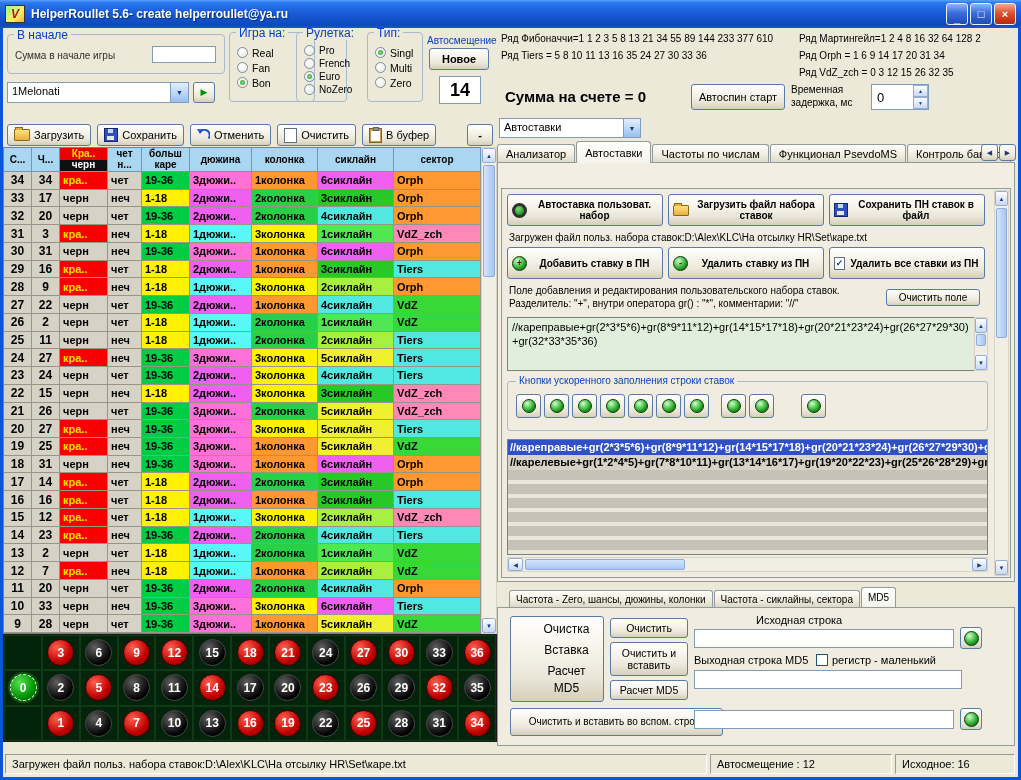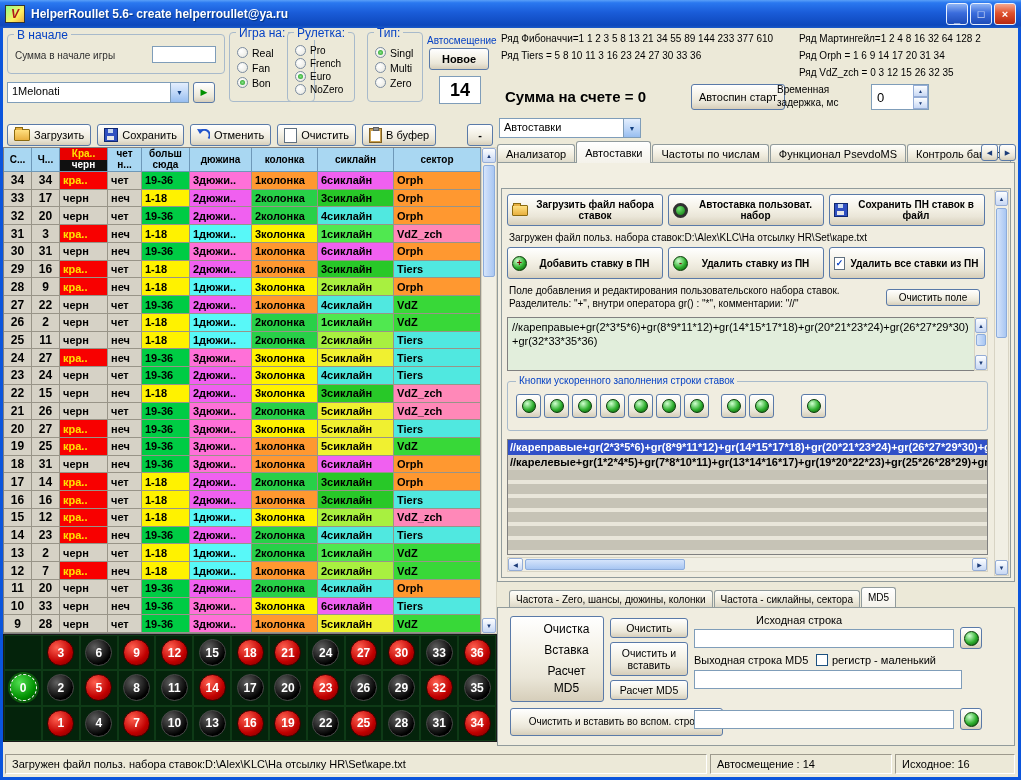--- a/index.html
+++ b/index.html
@@ -78,21 +78,21 @@
     border:1px solid #063A06;display:inline-flex;align-items:center;justify-content:center;box-sizing:content-box;}
   .chip-glyph{font-size:9px;color:#7A0000;font-weight:700;line-height:1;}
   .play-g{color:#009000;font-size:9px;line-height:1;}
   
   .g-start{left:4px;top:6px;width:218px;height:40px;padding:0;}
   .sum-label{position:absolute;left:7px;top:15px;font-size:10px;color:#303030;}
   .sum-input{position:absolute;right:8px;top:11px;width:64px;height:17px;}
   .profile{left:4px;top:54px;width:182px;height:21px;}
   .play-btn{position:absolute;left:190px;top:54px;width:22px;height:21px;}
   .g-game{left:226px;top:4px;width:86px;height:70px;}
-  .g-roul{left:284px;top:4px;width:68px;height:70px;padding-top:11px;}
+  .g-roul{left:293px;top:4px;width:51px;height:70px;padding-top:11px;}
   .g-roul .radio-row{height:13px;font-size:10px;}
   .g-type{left:364px;top:4px;width:56px;height:70px;}
   .autoshift{position:absolute;left:424px;top:6px;width:66px;height:94px;}
   .as-title{font-size:10px;color:#0642C4;white-space:nowrap;}
   .as-new{position:absolute;top:14px;left:2px;width:60px;height:22px;font-weight:700;}
   .as-box{position:absolute;top:42px;left:12px;width:40px;height:26px;background:#fff;border:1px solid #7F9DB9;
     font-size:18px;font-weight:700;display:flex;align-items:center;justify-content:center;}
   .toolbar{position:absolute;left:4px;top:96px;width:486px;height:22px;display:flex;gap:6px;}
   .tb{flex:none;height:22px;padding:0 6px;}
   .tb-minus{margin-left:auto;width:26px;font-weight:700;}
@@ -134,21 +134,21 @@
     padding:0 6px;font-size:11px;white-space:nowrap;overflow:hidden;}
   .s1{width:688px;flex:none;}.s2{width:168px;flex:none;}.s3{flex:1;}
   
   .rpanel{position:absolute;left:494px;top:0;width:521px;height:720px;}
   .rpanel *{box-sizing:border-box;}
   .series{position:absolute;top:2px;font-size:10px;line-height:17px;white-space:nowrap;}
   .series.colA{left:4px;}
   .series.colB{left:302px;}
   .sum-text{position:absolute;left:8px;top:60px;font-size:15px;font-weight:700;}
   .autospin-btn{position:absolute;left:194px;top:56px;width:94px;height:26px;font-size:11px;}
-  .delay-label{position:absolute;left:280px;top:55px;width:78px;font-size:10px;line-height:13px;}
+  .delay-label{position:absolute;left:294px;top:55px;width:78px;font-size:10px;line-height:13px;}
   .spinner{position:absolute;left:374px;top:56px;width:58px;height:26px;background:#fff;
     border:1px solid #7F9DB9;display:flex;}
   .spin-val{flex:1;font-size:13px;display:flex;align-items:center;padding-left:5px;}
   .spin-btns{width:15px;display:flex;flex-direction:column;}
   .spin-b{flex:1;background:linear-gradient(180deg,#FDFEFF,#C8D8F4);border:1px solid #95ADD6;
     font-size:5px;display:flex;align-items:center;justify-content:center;color:#1C3C78;}
   .autobets{left:2px;top:90px;width:142px;height:20px;}
   
   .tabbar{position:absolute;display:flex;align-items:flex-end;overflow:hidden;}
   .tab{flex:none;height:19px;padding:2px 8px 2px 8px;border:1px solid #919B9C;border-bottom:none;
@@ -349,21 +349,21 @@
           <div class="hcell c2">
             <span class="hl hred">Кра..</span>
             <span class="hs hblack">черн</span>
           </div>
           <div class="hcell c3">
             <span class="hl">чет</span>
             <span class="hs">н...</span>
           </div>
           <div class="hcell c4">
             <span class="hl">больш</span>
-            <span class="hs">сюда</span>
+            <span class="hs">каре</span>
           </div>
           <div class="hcell c5">
             <span class="hl one">дюжина</span>
           </div>
           <div class="hcell c6">
             <span class="hl one">колонка</span>
           </div>
           <div class="hcell c7">
             <span class="hl one">сиклайн</span>
           </div>
@@ -783,31 +783,31 @@
       <div class="bcell" style="grid-area: 3 / 13;">
         <div class="chip red">34</div>
       </div>
     </div>
 
   <div class="statusbar">
     <div class="scell s1">
         <span>Загружен файл польз. набора ставок:D:\Alex\KLC\На отсылку HR\Set\каре.txt</span>
       </div>
     <div class="scell s2">
-        <span>Автосмещение : 14</span>
+        <span>Автосмещение : 12</span>
       </div>
     <div class="scell s3">
         <span>Исходное: 16</span>
       </div>
   </div>
 
   <div class="rpanel">
     <div class="series colA">
       <div>Ряд Фибоначчи=1 1 2 3 5 8 13 21 34 55 89 144 233 377 610</div>
-      <div>Ряд Tiers = 5 8 10 11 3 16 23 24 27 30 33 36</div>
+      <div>Ряд Tiers = 5 8 10 11 13 16 35 24 27 30 33 36</div>
     </div>
     <div class="series colB">
       <div>Ряд Мартингейл=1 2 4 8 16 32 64 128 2</div>
       <div>Ряд Orph = 1 6 9 14 17 20 31 34</div>
       <div>Ряд VdZ_zch = 0 3 12 15 26 32 35</div>
     </div>
 
     <span class="sum-text">Сумма на счете = 0</span>
     <button class="btn autospin-btn">Автоспин старт</button>
     <span class="delay-label">Временная задержка, мс</span>
@@ -843,26 +843,26 @@
       <button class="btn tab-arrow">
           <span>▶</span>
         </button>
     </div>
 
     <div class="tabpanel"></div>
 
     <div class="subpanel">
       <div class="pn-row pn-row1">
           <button class="btn pn-btn">
+            <span class="icon-record"></span>
+            <span class="pn-lbl">Автоставка пользоват. набор</span>
+          </button>
+          <button class="btn pn-btn">
             <span class="icon-folder big"></span>
             <span class="pn-lbl">Загрузить файл набора ставок</span>
-          </button>
-          <button class="btn pn-btn">
-            <span class="icon-record"></span>
-            <span class="pn-lbl">Автоставка пользоват. набор</span>
           </button>
           <button class="btn pn-btn">
             <span class="icon-floppy big"></span>
             <span class="pn-lbl">Сохранить ПН ставок в файл</span>
           </button>
         </div>
       <div class="loaded-text">Загружен файл польз. набора ставок:D:\Alex\KLC\На отсылку HR\Set\каре.txt</div>
       <div class="pn-row pn-row2">
           <button class="btn pn-btn">
             <span class="chip-icon">

